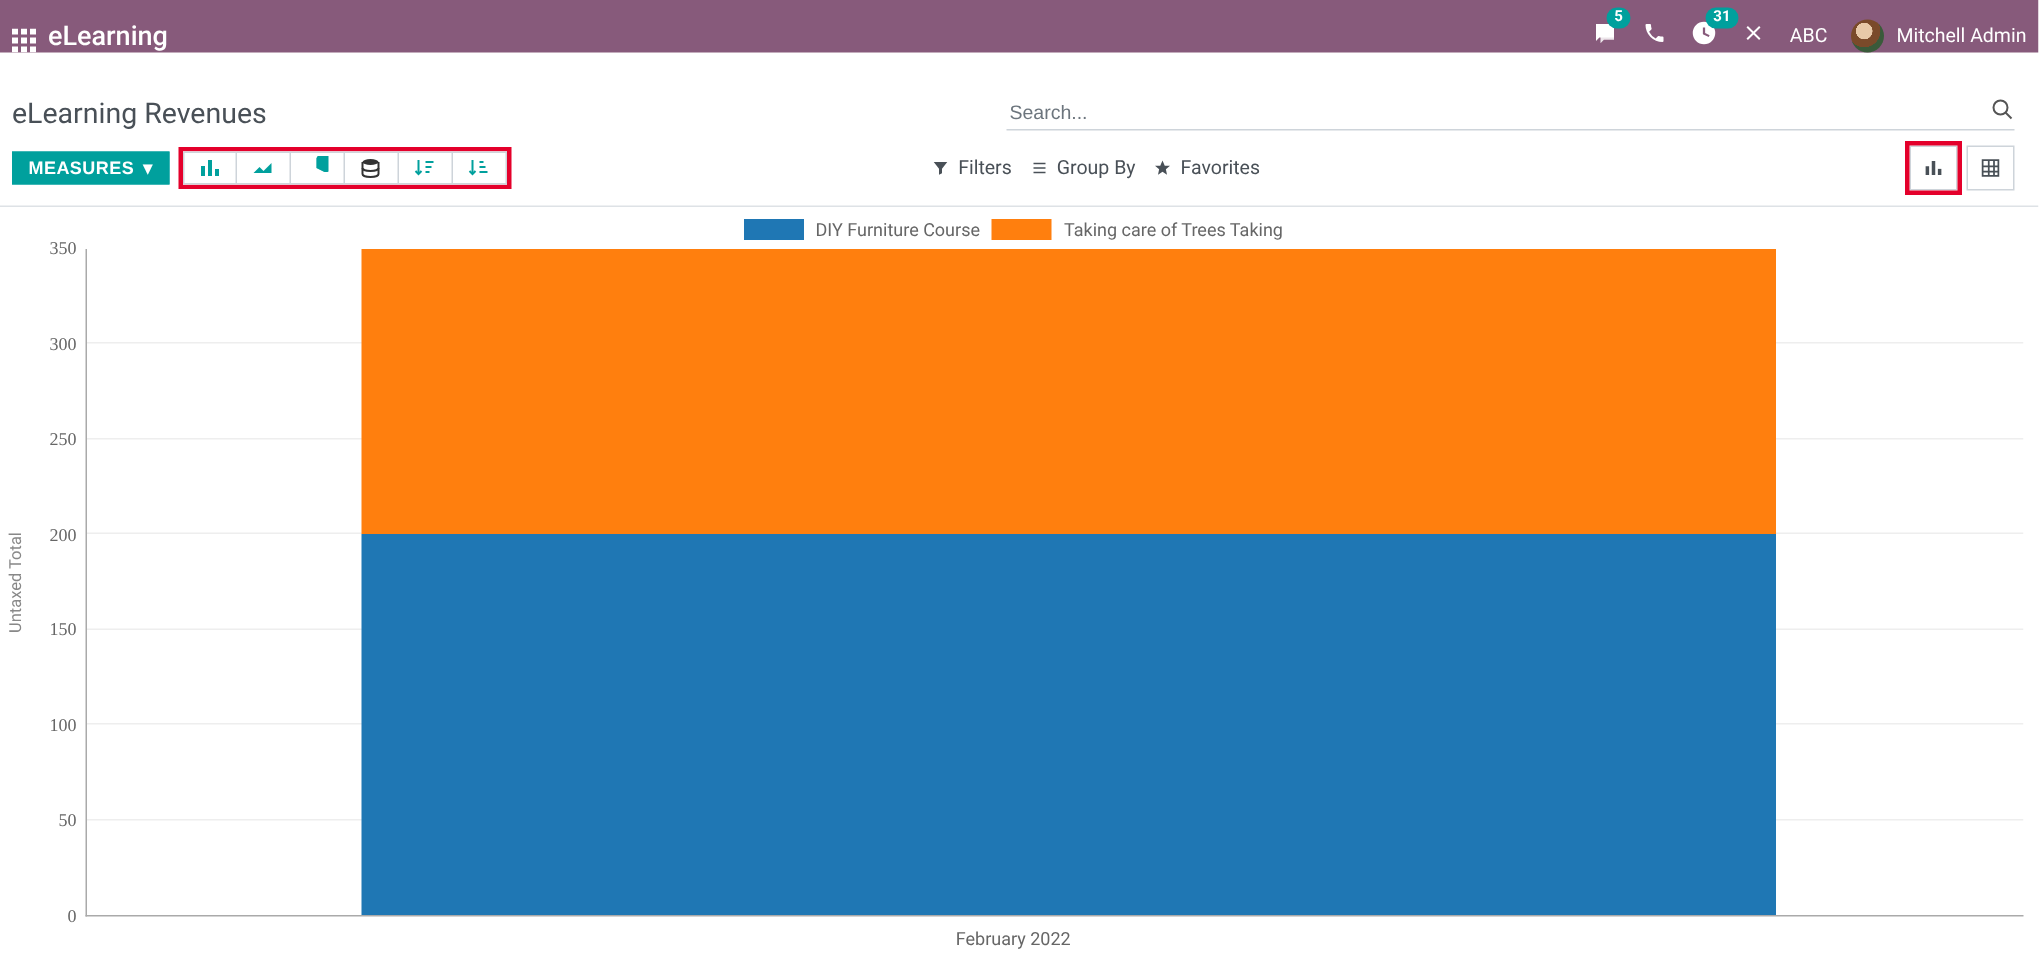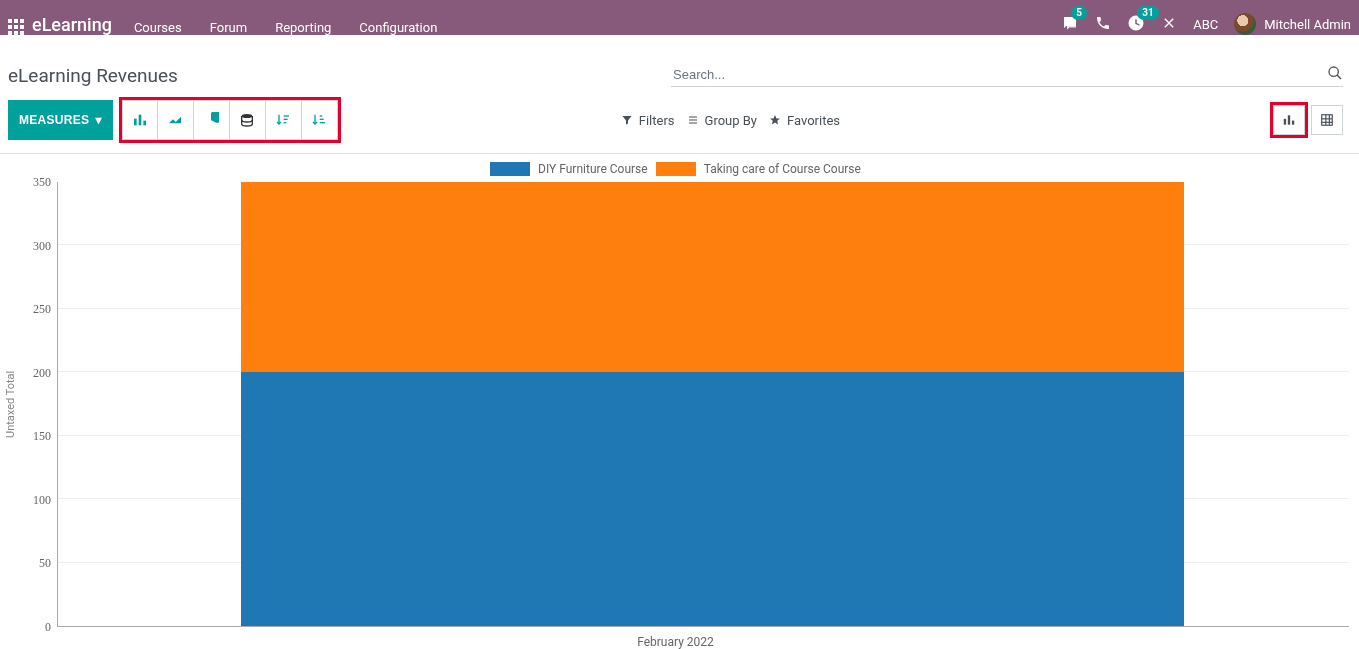--- a/index.html
+++ b/index.html
@@ -20,21 +20,21 @@
   
   .control-panel { border-bottom:1px solid #dee2e6; }
   .cp-row1 { display:flex; align-items:flex-end; padding:28px 16px 0 8px; }
   .page-title { font-size:19px; color:#495057; font-weight:400; }
   .search-wrap { margin-left:auto; flex:0 0 672px; display:flex; align-items:center; border-bottom:1px solid #ced4da; }
   .search-input { flex:1; border:none; outline:none; font-size:13px; padding:4px 2px; color:#6c757d; }
   .search-input::placeholder { color:#6c757d; }
   .search-btn { cursor:pointer; color:#6c757d; }
 
   .cp-row2 { display:flex; align-items:center; padding:10px 16px 10px 8px; }
-  .btn { display:inline-flex; align-items:center; justify-content:center; height:40px; border:1px solid #ced4da; background:#fff; color:#495057; cursor:pointer; font-size:12px; }
+  .btn { display:inline-flex; align-items:center; justify-content:center; height:22px; border:1px solid #ced4da; background:#fff; color:#495057; cursor:pointer; font-size:12px; }
   .measures { background:#00A09D; border-color:#00A09D; color:#fff; font-weight:700; letter-spacing:.3px; padding:0 10px; }
   .measures .caret { margin-left:6px; }
   .btn-group { display:inline-flex; margin-left:6px; border:3px solid #E4002B; }
   .btn-group .btn { width:36px; border-left:none; }
   .btn-group .btn:first-child { border-left:1px solid #ced4da; }
   .icon-teal { color:#00A09D; }
 
   .search-tools { margin-left:auto; display:flex; gap:12px; align-items:center; color:#495057; }
   .tool { display:flex; gap:6px; align-items:center; cursor:pointer; font-size:13px; }
 
@@ -76,26 +76,20 @@
         <rect x="12" y="0" width="4" height="4"></rect>
         <rect x="0" y="6" width="4" height="4"></rect>
         <rect x="6" y="6" width="4" height="4"></rect>
         <rect x="12" y="6" width="4" height="4"></rect>
         <rect x="0" y="12" width="4" height="4"></rect>
         <rect x="6" y="12" width="4" height="4"></rect>
         <rect x="12" y="12" width="4" height="4"></rect>
       </svg>
   </span>
   <span class="brand">eLearning</span>
-  <div class="menu">
-    <span class="menu-item">Courses</span>
-    <span class="menu-item">Forum</span>
-    <span class="menu-item">Reporting</span>
-    <span class="menu-item">Configuration</span>
-  </div>
   <div class="nav-right">
     <span class="nav-icon">
       <svg width="18" height="18" viewBox="0 0 24 24" fill="#fff">
           <path d="M4 4h16v12H7l-3 3V4z"></path>
           <path d="M8 8h12v10H11l-3 3V8z" fill="#fff" opacity="0.85"></path>
         </svg>
       <span class="badge">5</span>
     </span>
     <span class="nav-icon">
       <svg width="16" height="16" viewBox="0 0 24 24" fill="#fff">
@@ -229,21 +223,21 @@
       </span>
     </div>
   </div>
 </div>
 
 <div class="chart-area">
   <div class="legend">
     <span class="swatch blue"></span>
     <span>DIY Furniture Course</span>
     <span class="swatch orange"></span>
-    <span>Taking care of Course Course</span>
+    <span>Taking care of Trees Taking</span>
   </div>
 
   <div class="plot-row">
     <div class="ylabel">Untaxed Total</div>
 
     <div class="yticks">
       <span class="ytick" style="bottom:0%">0</span>
       <span class="ytick" style="bottom:14.285%">50</span>
       <span class="ytick" style="bottom:28.571%">100</span>
       <span class="ytick" style="bottom:42.857%">150</span>

